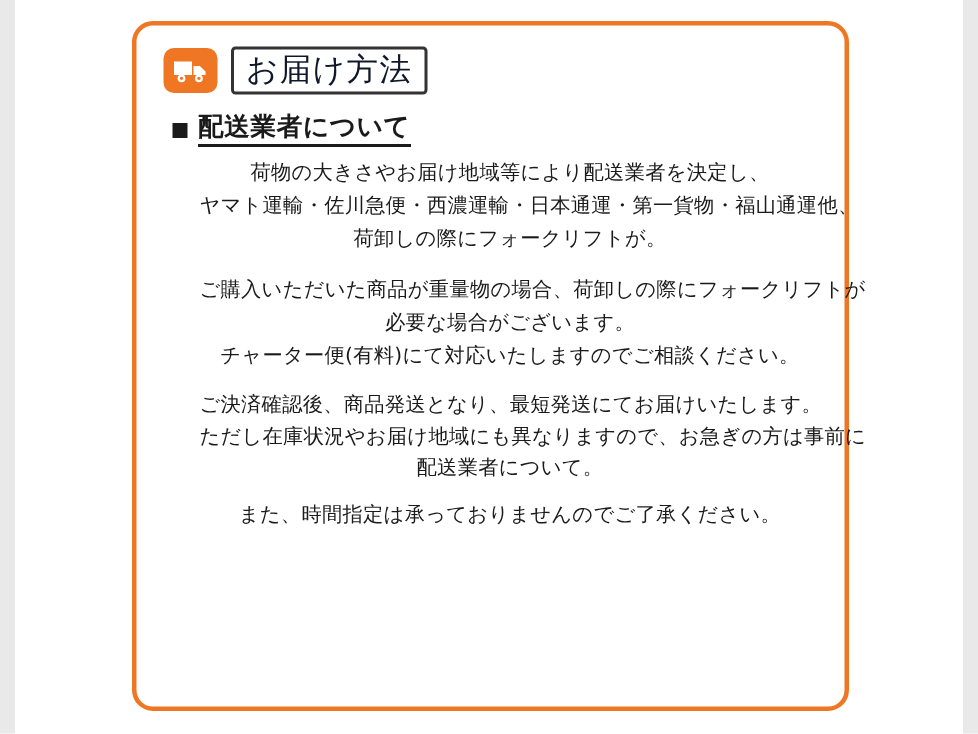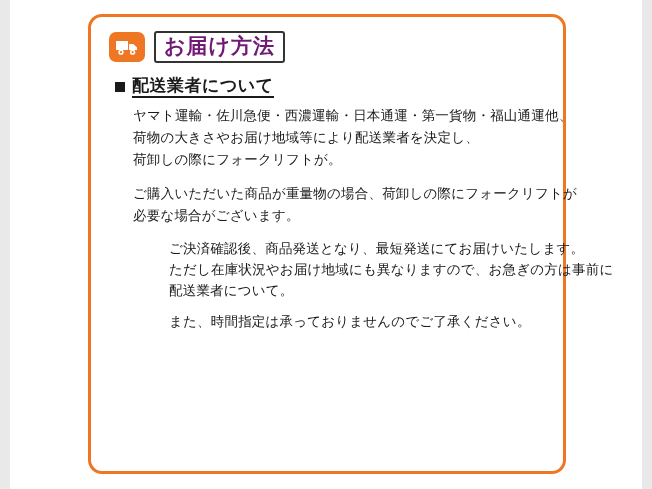--- a/index.html
+++ b/index.html
@@ -65,36 +65,36 @@
 
   .title-box {
     border: 2px solid #333333;
     border-radius: 3px;
     padding: 1px 8px 3px 8px;
     background: #ffffff;
   }
   .title-text {
     font-family: "DejaVu Sans", sans-serif;
     font-size: 21px;
-    font-weight: bold;
-    color: #701a75;
+    font-weight: normal;
+    color: #0f172a;
     letter-spacing: 1px;
     line-height: 24px;
     white-space: nowrap;
   }
 
   
   .content {
     position: absolute;
     left: 24px;
     top: 58px;
     right: 16px;
   }
 
-  .section { margin-bottom: 4px; }
+  .section { margin-bottom: 4px; text-align: center; }
 
   .section-head {
     display: flex;
     align-items: center;
     margin-bottom: 6px;
   }
   .bullet-square {
     width: 10px;
     height: 10px;
     background: #1a1a1a;
@@ -117,21 +117,21 @@
     padding: 0;
     list-style: none;
   }
   .lines li {
     font-size: 13.5px;
     color: #1a1a1a;
     line-height: 22px;
     letter-spacing: 0.2px;
     white-space: nowrap;
   }
-  .lines.tight li { line-height: 21px; margin-left: 36px; }
+  .lines.tight li { line-height: 21px; }
 </style>
 </head>
 <body>
 
 <div class="page">
 
   <div class="side-band left"></div>
   <div class="side-band right"></div>
 
   <div class="card">
@@ -153,30 +153,31 @@
     </div>
 
     <div class="content">
 
       <div class="section">
         <div class="section-head">
           <span class="bullet-square"></span>
           <span class="section-title">配送業者について</span>
         </div>
         <ul class="lines">
+          <li>荷物の大きさやお届け地域等により配送業者を決定し、</li>
           <li>ヤマト運輸・佐川急便・西濃運輸・日本通運・第一貨物・福山通運他、</li>
-          <li>荷物の大きさやお届け地域等により配送業者を決定し、</li>
           <li>荷卸しの際にフォークリフトが。</li>
         </ul>
       </div>
 
       <div class="section">
         <ul class="lines">
           <li>ご購入いただいた商品が重量物の場合、荷卸しの際にフォークリフトが</li>
           <li>必要な場合がございます。</li>
+          <li>チャーター便(有料)にて対応いたしますのでご相談ください。</li>
         </ul>
       </div>
 
       <div class="section">
         <ul class="lines tight">
           <li>ご決済確認後、商品発送となり、最短発送にてお届けいたします。</li>
           <li>ただし在庫状況やお届け地域にも異なりますので、お急ぎの方は事前に</li>
           <li>配送業者について。</li>
           <li class="gap-row" style="margin-top:10px;">また、時間指定は承っておりませんのでご了承ください。</li>
         </ul>

